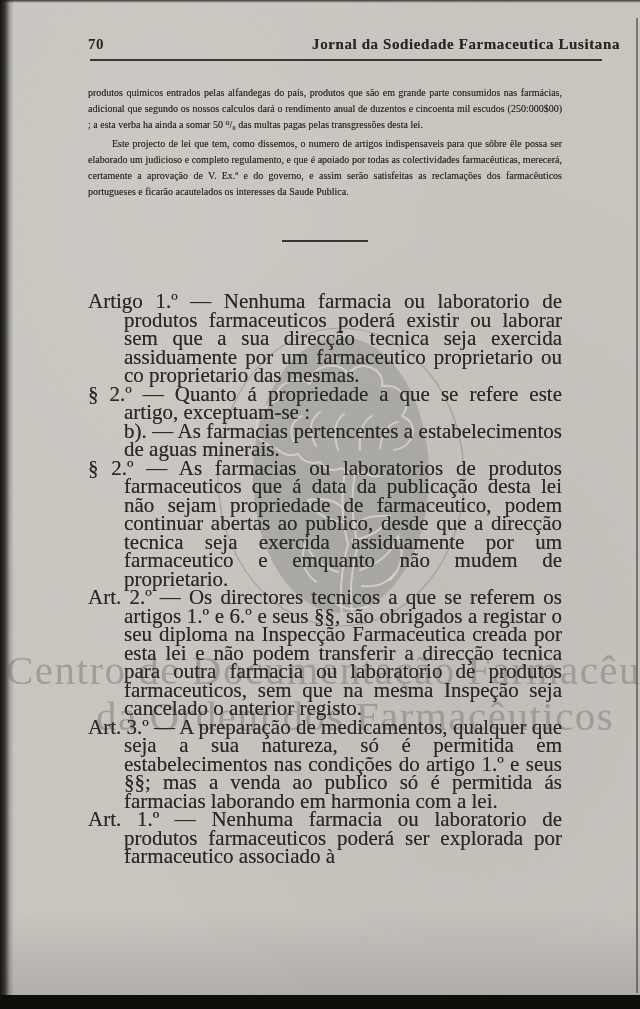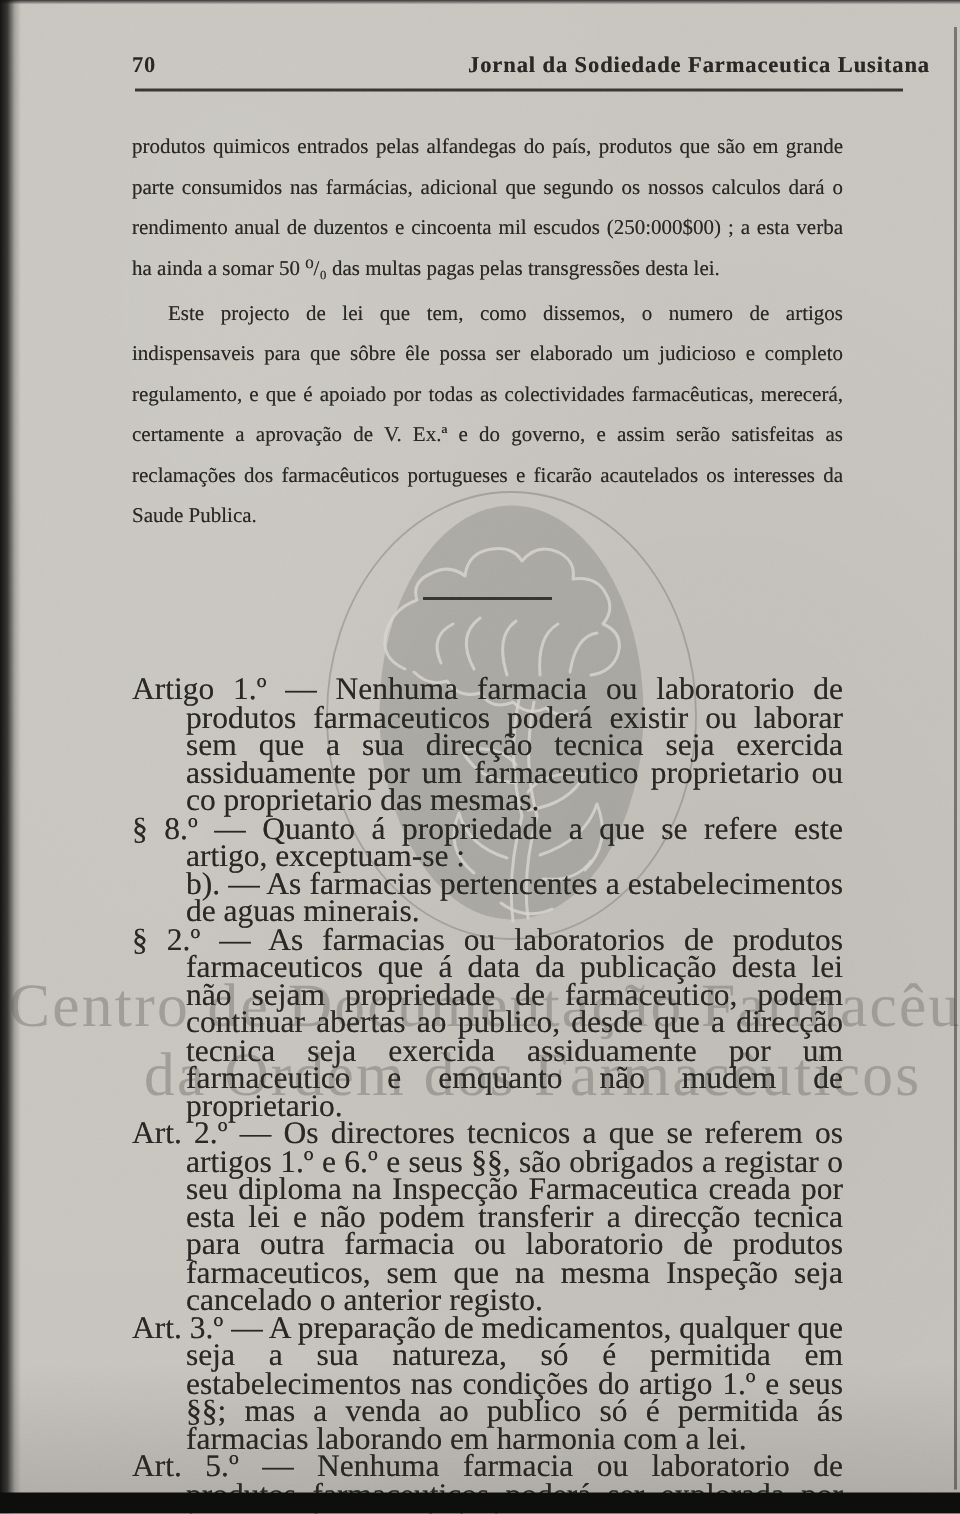--- a/index.html
+++ b/index.html
@@ -34,21 +34,21 @@
   .emblem{position:absolute;left:212px;top:324px;width:258px;height:306px;z-index:1;}
   
   .wm{position:absolute;z-index:2;white-space:nowrap;color:rgba(125,123,119,0.55);
     font-size:41px;letter-spacing:1.5px;font-family:"Liberation Serif","DejaVu Serif",serif;}
   .wm1{left:6px;top:646px;}
   .wm2{left:96px;top:692px;}
   
   .textcol{position:absolute;left:88px;top:85px;width:474px;z-index:3;
     text-align:justify;
     text-shadow:0 0 0.4px rgba(10,10,8,0.5);}
-  .para{font-size:14px;line-height:27px;}
+  .para{font-size:10px;line-height:16px;}
   .para.indented{text-indent:24px;margin-top:3px;}
   .section-divider{width:86px;height:2px;background:#33312d;margin:40px auto 0 auto;}
   .blocks{margin-top:50px;}
   .block{font-size:21px;line-height:18.5px;}
   .block.artigo{padding-left:36px;text-indent:-36px;}
   .block.alinea{padding-left:36px;text-indent:0;}
   
   .grain{position:absolute;left:0;top:0;width:100%;height:100%;z-index:5;pointer-events:none;}
 </style>
 </head>
@@ -95,26 +95,26 @@
   <div class="wm wm2">da Ordem dos Farmacêuticos</div>
 
   <div class="textcol">
     <div id="paras">
         <div class="para">produtos quimicos entrados pelas alfandegas do país, produtos que são em grande parte consumidos nas farmácias, adicional que segundo os nossos calculos dará o rendimento anual de duzentos e cincoenta mil escudos (250:000$00) ; a esta verba ha ainda a somar 50 ⁰/₀ das multas pagas pelas transgressões desta lei.</div>
         <div class="para indented">Este projecto de lei que tem, como dissemos, o numero de artigos indispensaveis para que sôbre êle possa ser elaborado um judicioso e completo regulamento, e que é apoiado por todas as colectividades farmacêuticas, merecerá, certamente a aprovação de V. Ex.ª e do governo, e assim serão satisfeitas as reclamações dos farmacêuticos portugueses e ficarão acautelados os interesses da Saude Publica.</div>
       </div>
     <div class="section-divider"></div>
     <div id="articles" class="blocks">
         <div class="block artigo">Artigo 1.º — Nenhuma farmacia ou laboratorio de produtos farmaceuticos poderá existir ou laborar sem que a sua direcção tecnica seja exercida assiduamente por um farmaceutico proprietario ou co proprietario das mesmas.</div>
-        <div class="block artigo">§ 8.º — Quanto á propriedade a que se refere este artigo, exceptuam-se :</div>
+        <div class="block artigo">§ 2.º — Quanto á propriedade a que se refere este artigo, exceptuam-se :</div>
         <div class="block alinea">b). — As farmacias pertencentes a estabelecimentos de aguas minerais.</div>
         <div class="block artigo">§ 2.º — As farmacias ou laboratorios de produtos farmaceuticos que á data da publicação desta lei não sejam propriedade de farmaceutico, podem continuar abertas ao publico, desde que a direcção tecnica seja exercida assiduamente por um farmaceutico e emquanto não mudem de proprietario.</div>
         <div class="block artigo">Art. 2.º — Os directores tecnicos a que se referem os artigos 1.º e 6.º e seus §§, são obrigados a registar o seu diploma na Inspecção Farmaceutica creada por esta lei e não podem transferir a direcção tecnica para outra farmacia ou laboratorio de produtos farmaceuticos, sem que na mesma Inspeção seja cancelado o anterior registo.</div>
         <div class="block artigo">Art. 3.º — A preparação de medicamentos, qualquer que seja a sua natureza, só é permitida em estabelecimentos nas condições do artigo 1.º e seus §§; mas a venda ao publico só é permitida ás farmacias laborando em harmonia com a lei.</div>
-        <div class="block artigo">Art. 5.º — Nenhuma farmacia ou laboratorio de produtos farmaceuticos poderá ser explorada por farmaceutico associado à</div>
+        <div class="block artigo">Art. 1.º — Nenhuma farmacia ou laboratorio de produtos farmaceuticos poderá ser explorada por farmaceutico associado à</div>
       </div>
   </div>
 
   <svg class="grain">
     <filter id="n">
         <feTurbulence type="fractalNoise" baseFrequency="0.9" numOctaves="2" stitchTiles="stitch"></feTurbulence>
         <feColorMatrix type="saturate" values="0"></feColorMatrix>
       </filter>
     <rect width="100%" height="100%" filter="url(#n)" opacity="0.07"></rect>
   </svg>

